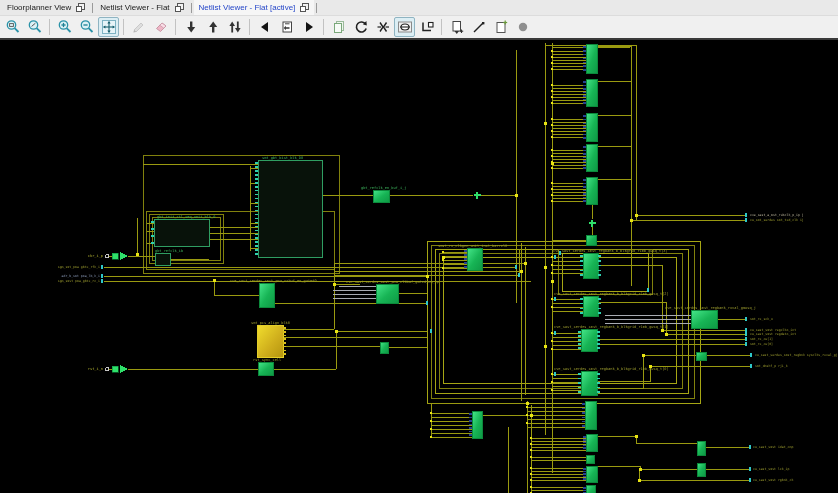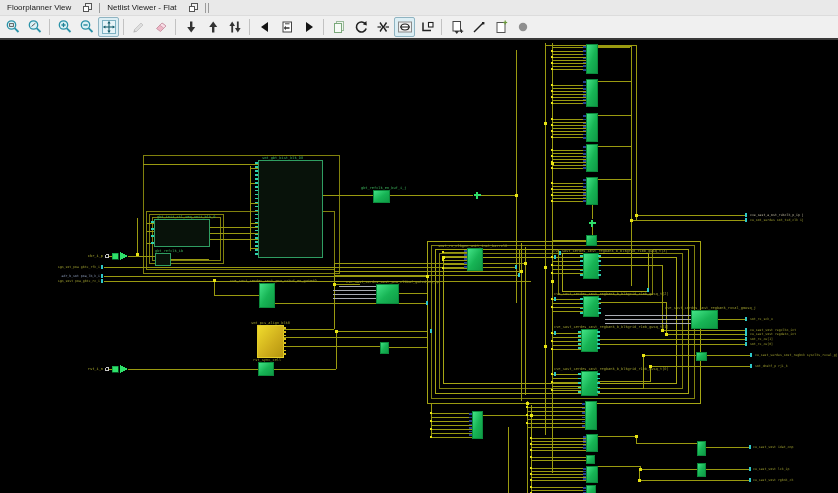--- a/index.html
+++ b/index.html
@@ -1,18 +1,18 @@
 <!DOCTYPE html>
 <html><head>
 <meta charset="utf-8">
 <style>
   html,body{margin:0;padding:0;background:#fff;}
   .app{width:838px;height:493px;overflow:hidden;font-family:"Liberation Sans",sans-serif;background:#fff;position:relative;}
   .tabbar{height:15px;background:#e9e9e9;display:flex;align-items:center;gap:2px;padding-left:2px;border-bottom:1px solid #dcdcdc;}
-  .tab{display:flex;align-items:center;gap:12px;padding:0 5px;height:15px;font-size:8px;color:#1a1a1a;cursor:default;text-align:right;}
+  .tab{display:flex;align-items:center;gap:5px;padding:0 5px;height:15px;font-size:8px;color:#1a1a1a;cursor:default;text-align:right;}
   .tab.active{color:#2546c8;background:#f6f6f6;}
   .tab .flicon{display:inline-block;line-height:0;}
   .tsep{width:1px;height:10px;background:#9a9a9a;}
   .toolbar{height:22px;background:#f0f0f0;display:flex;align-items:center;gap:1px;padding:0 2px;}
   .tbtn{width:21px;height:20px;display:flex;align-items:center;justify-content:center;border:1px solid transparent;border-radius:2px;background:transparent;padding:0;}
   .tbtn.sel{border:1px solid #8fb4c2;background:#dceef4;}
   .tbtn.dis{opacity:.45;}
   .gsep{width:1px;height:16px;background:#c2c2c2;margin:0 3px;}
   .canvas{height:456px;background:#000;border-top:2px solid #3a3a3a;position:relative;}
   svg text{font-family:"DejaVu Sans Mono",monospace;}
@@ -31,20 +31,27 @@
       </div>
       <div class="tsep"></div>
       <div class="tab">
         <span>Netlist Viewer - Flat</span>
         <span class="flicon"><svg width="9" height="9" viewBox="0 0 9 9">
             <rect x="2.5" y="0.5" width="6" height="6" fill="#f2f2f2" stroke="#555" stroke-width="1"></rect>
             <rect x="0.5" y="3.5" width="5" height="5" fill="#fff" stroke="#555" stroke-width="1"></rect>
           </svg></span>
       </div>
       <div class="tsep"></div>
+      <div class="tab active">
+        <span>Netlist Viewer - Flat [active]</span>
+        <span class="flicon"><svg width="9" height="9" viewBox="0 0 9 9">
+            <rect x="2.5" y="0.5" width="6" height="6" fill="#f2f2f2" stroke="#555" stroke-width="1"></rect>
+            <rect x="0.5" y="3.5" width="5" height="5" fill="#fff" stroke="#555" stroke-width="1"></rect>
+          </svg></span>
+      </div>
       <div class="tsep"></div>
     </div>
   <div class="toolbar">
       <button class="tbtn">
         <svg width="16" height="16" viewBox="0 0 16 16">
           <circle cx="6.5" cy="6" r="4.2" fill="#ddf2f6" stroke="#2a92a8" stroke-width="1.3"></circle>
           <line x1="9.6" y1="9.1" x2="13.5" y2="13" stroke="#2a92a8" stroke-width="1.8"></line>
           <rect x="4.6" y="4.6" width="3.8" height="2.8" fill="none" stroke="#555" stroke-width="0.9"></rect>
         </svg>
       </button>

